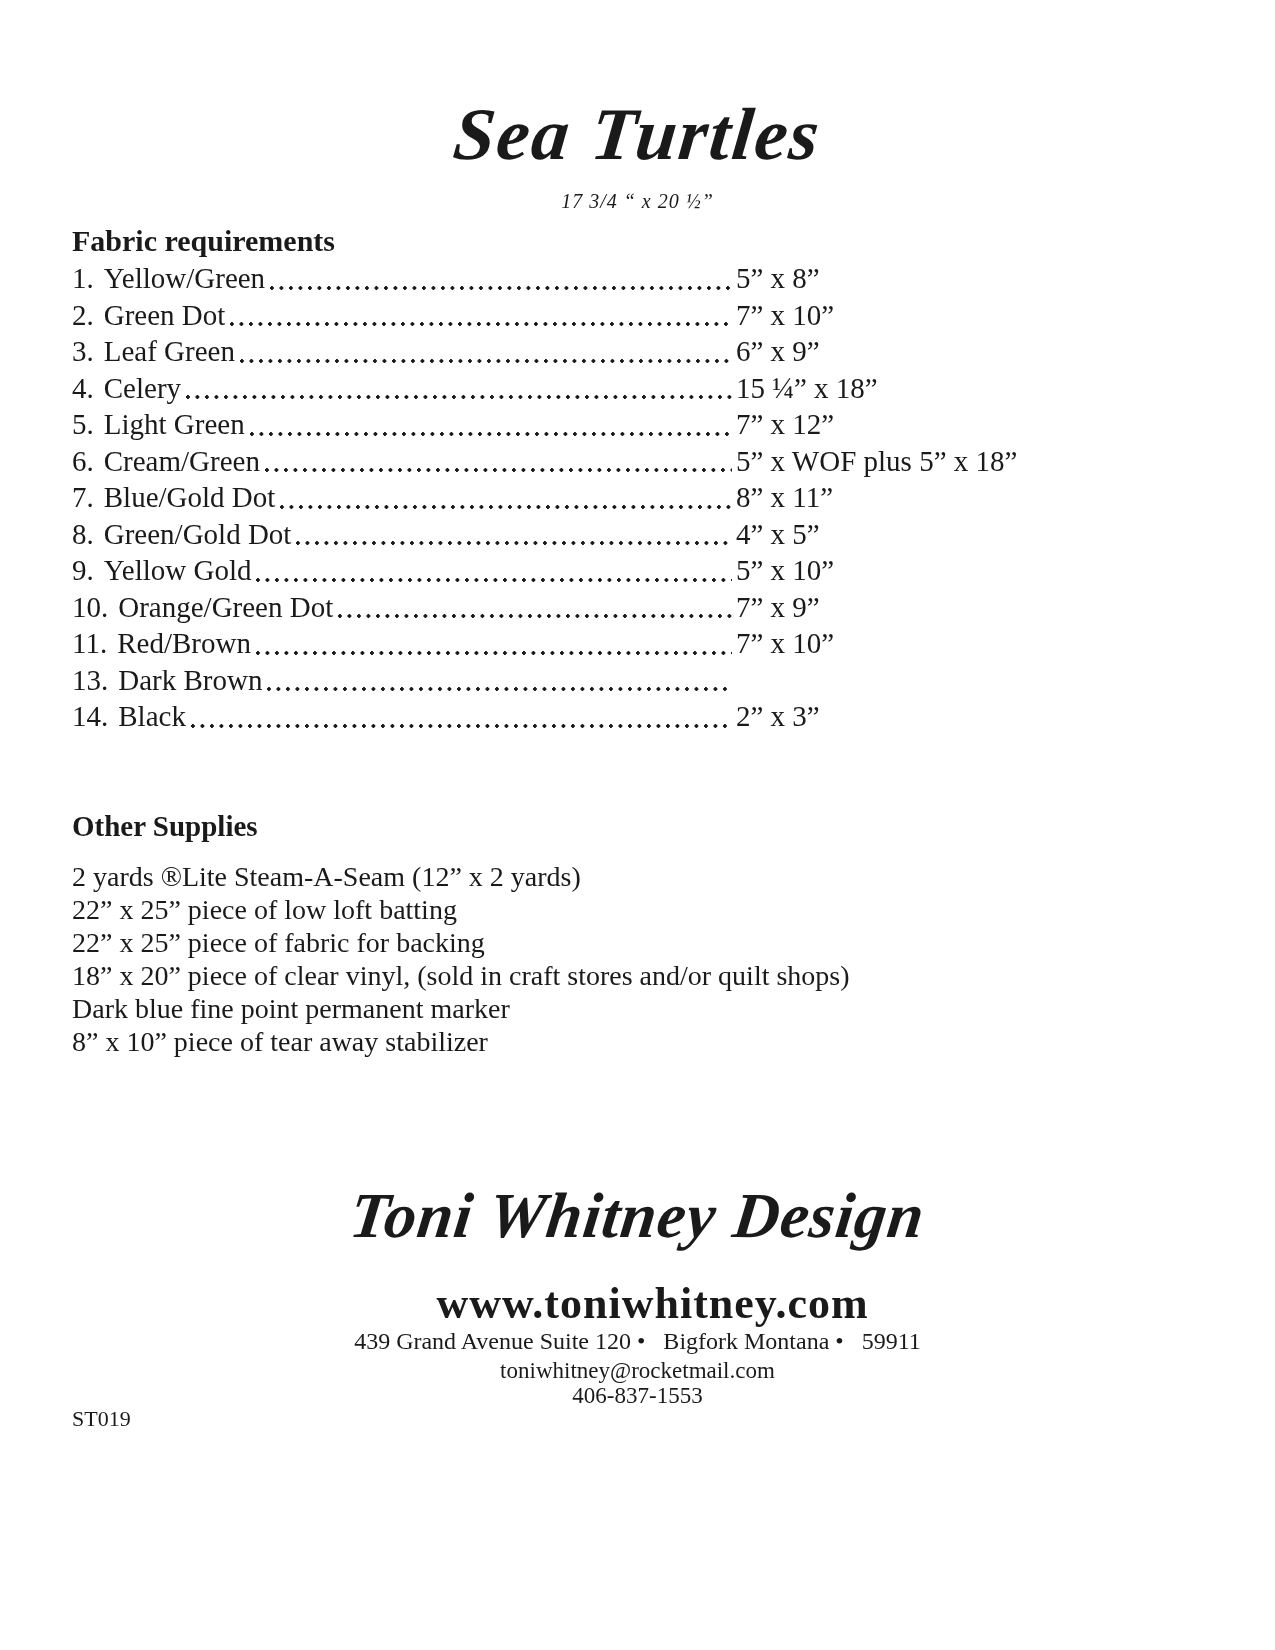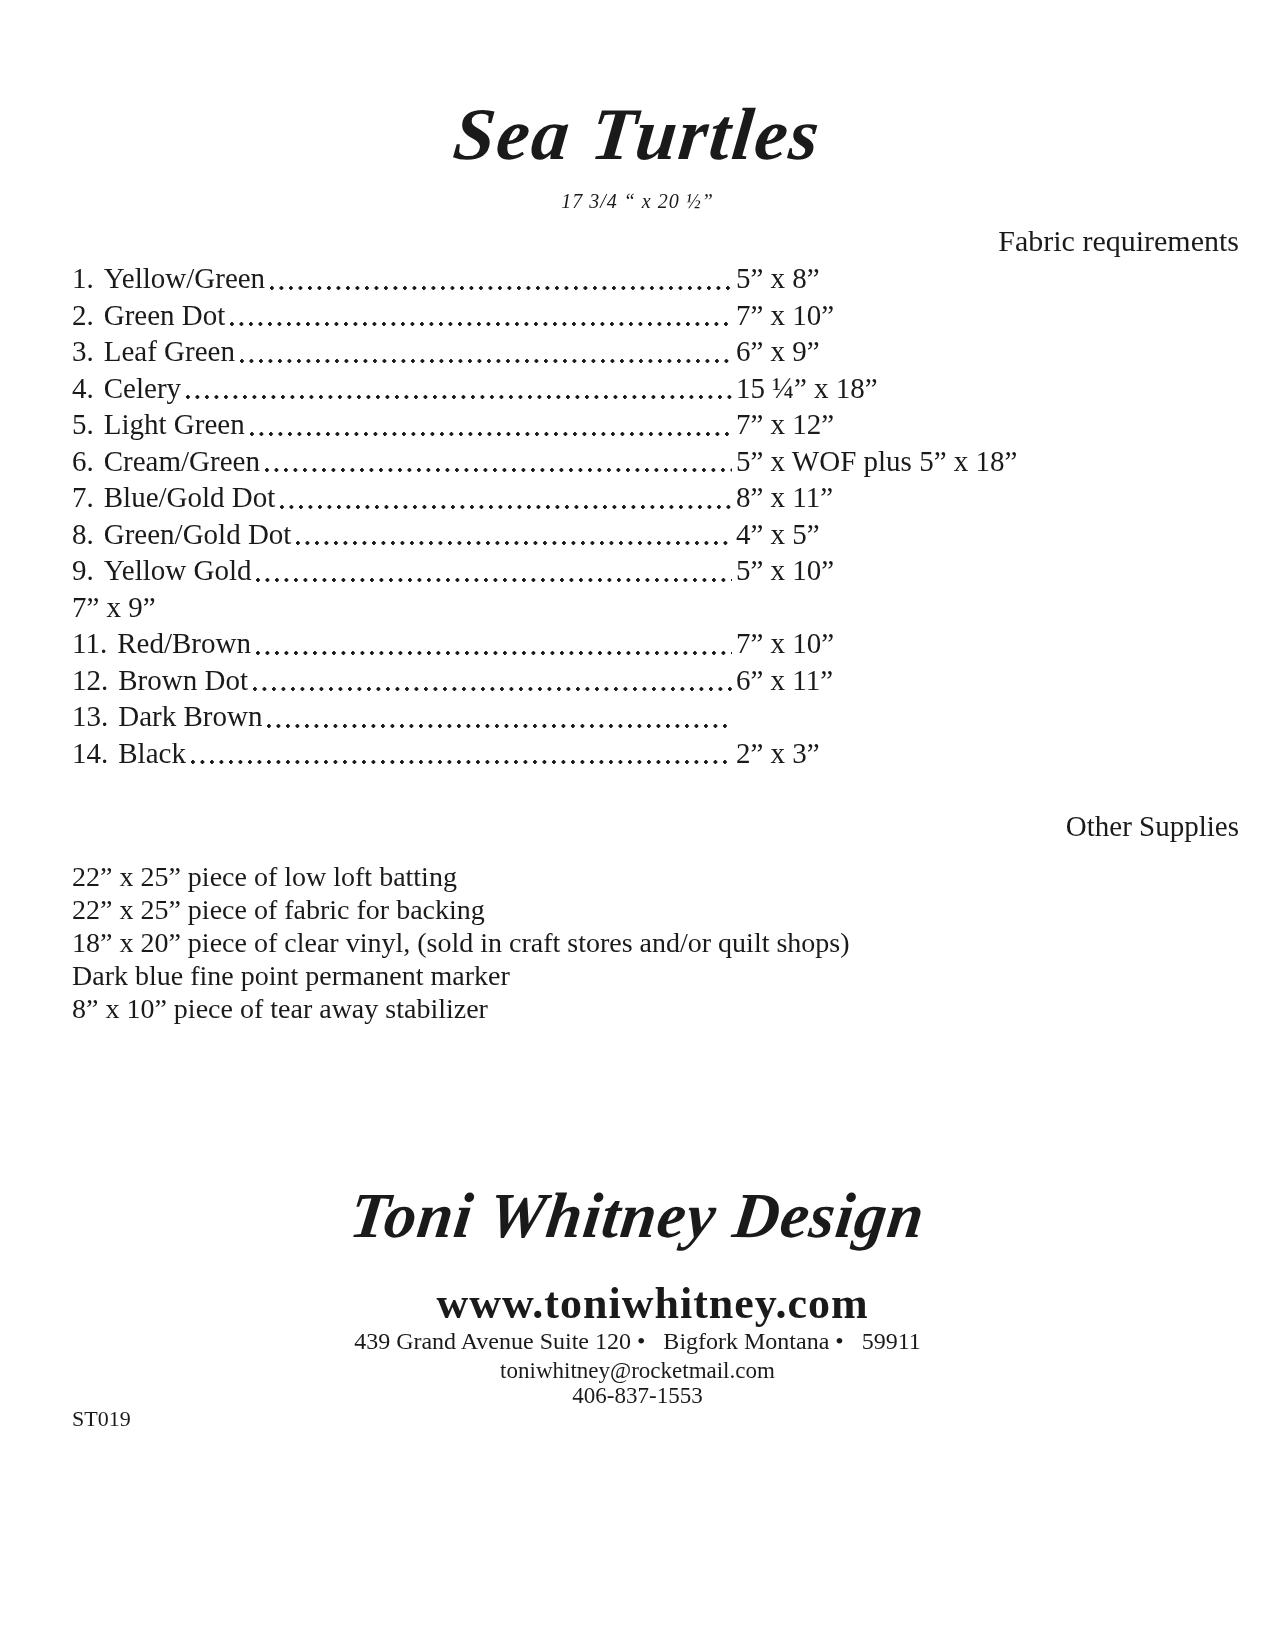--- a/index.html
+++ b/index.html
@@ -20,21 +20,21 @@
     font-size:74px; line-height:1.05;
     font-weight:bold; font-style:italic;
     transform:skewX(-6deg);
     letter-spacing:2px;
     margin:0;
   }
   .subtitle { font-size:20px; font-style:italic; margin-top:16px; letter-spacing:1px; }
 
   
   .fabric { position:absolute; left:72px; top:222px; right:36px; }
-  .sec-heading { font-size:30px; font-weight:normal; line-height:38px;text-align:right; }
+  .sec-heading { font-size:30px; font-weight:bold; line-height:38px; }
   .frow { display:flex; align-items:baseline; font-size:29px; line-height:36.5px; white-space:nowrap; }
   .lead { display:flex; align-items:baseline; flex:0 0 664px; width:664px; overflow:hidden; }
   .fnum { margin-right:10px; }
   .dots {
     flex:1 1 auto;
     align-self:flex-end;
     height:4px;
     margin:0 4px 7px 5px;
     background-image:radial-gradient(circle at 2px 2px, #1a1a1a 1.6px, transparent 1.9px);
     background-size:9.5px 4px;
@@ -141,37 +141,34 @@
         </div>
         <div class="frow">
           <span class="lead">
             <span class="fnum">9.</span>
             <span class="fname">Yellow Gold</span>
             <span class="dots"></span>
           </span>
           <span class="fsize">5” x 10”</span>
         </div>
         <div class="frow">
+          <span class="lead">
+            <span class="fnum">10.</span>
+            <span class="fname">Orange/Green Dot</span>
+            <span class="dots"></span>
+          </span>
           <span class="fsize">7” x 9”</span>
         </div>
         <div class="frow">
           <span class="lead">
             <span class="fnum">11.</span>
             <span class="fname">Red/Brown</span>
             <span class="dots"></span>
           </span>
           <span class="fsize">7” x 10”</span>
-        </div>
-        <div class="frow">
-          <span class="lead">
-            <span class="fnum">12.</span>
-            <span class="fname">Brown Dot</span>
-            <span class="dots"></span>
-          </span>
-          <span class="fsize">6” x 11”</span>
         </div>
         <div class="frow">
           <span class="lead">
             <span class="fnum">13.</span>
             <span class="fname">Dark Brown</span>
             <span class="dots"></span>
           </span>
         </div>
         <div class="frow">
           <span class="lead">
@@ -180,20 +177,21 @@
             <span class="dots"></span>
           </span>
           <span class="fsize">2” x 3”</span>
         </div>
       </div>
   </div>
 
   <div class="supplies">
     <div class="sec-heading">Other Supplies</div>
     <div>
+        <div class="srow">2 yards ®Lite Steam-A-Seam (12” x 2 yards)</div>
         <div class="srow">22” x 25” piece of low loft batting</div>
         <div class="srow">22” x 25” piece of fabric for backing</div>
         <div class="srow">18” x 20” piece of clear vinyl, (sold in craft stores and/or quilt shops)</div>
         <div class="srow">Dark blue fine point permanent marker</div>
         <div class="srow">8” x 10” piece of tear away stabilizer</div>
       </div>
   </div>
 
   <div class="footer-line brand">Toni Whitney Design</div>
   <div class="footer-line website">www.toniwhitney.com</div>

